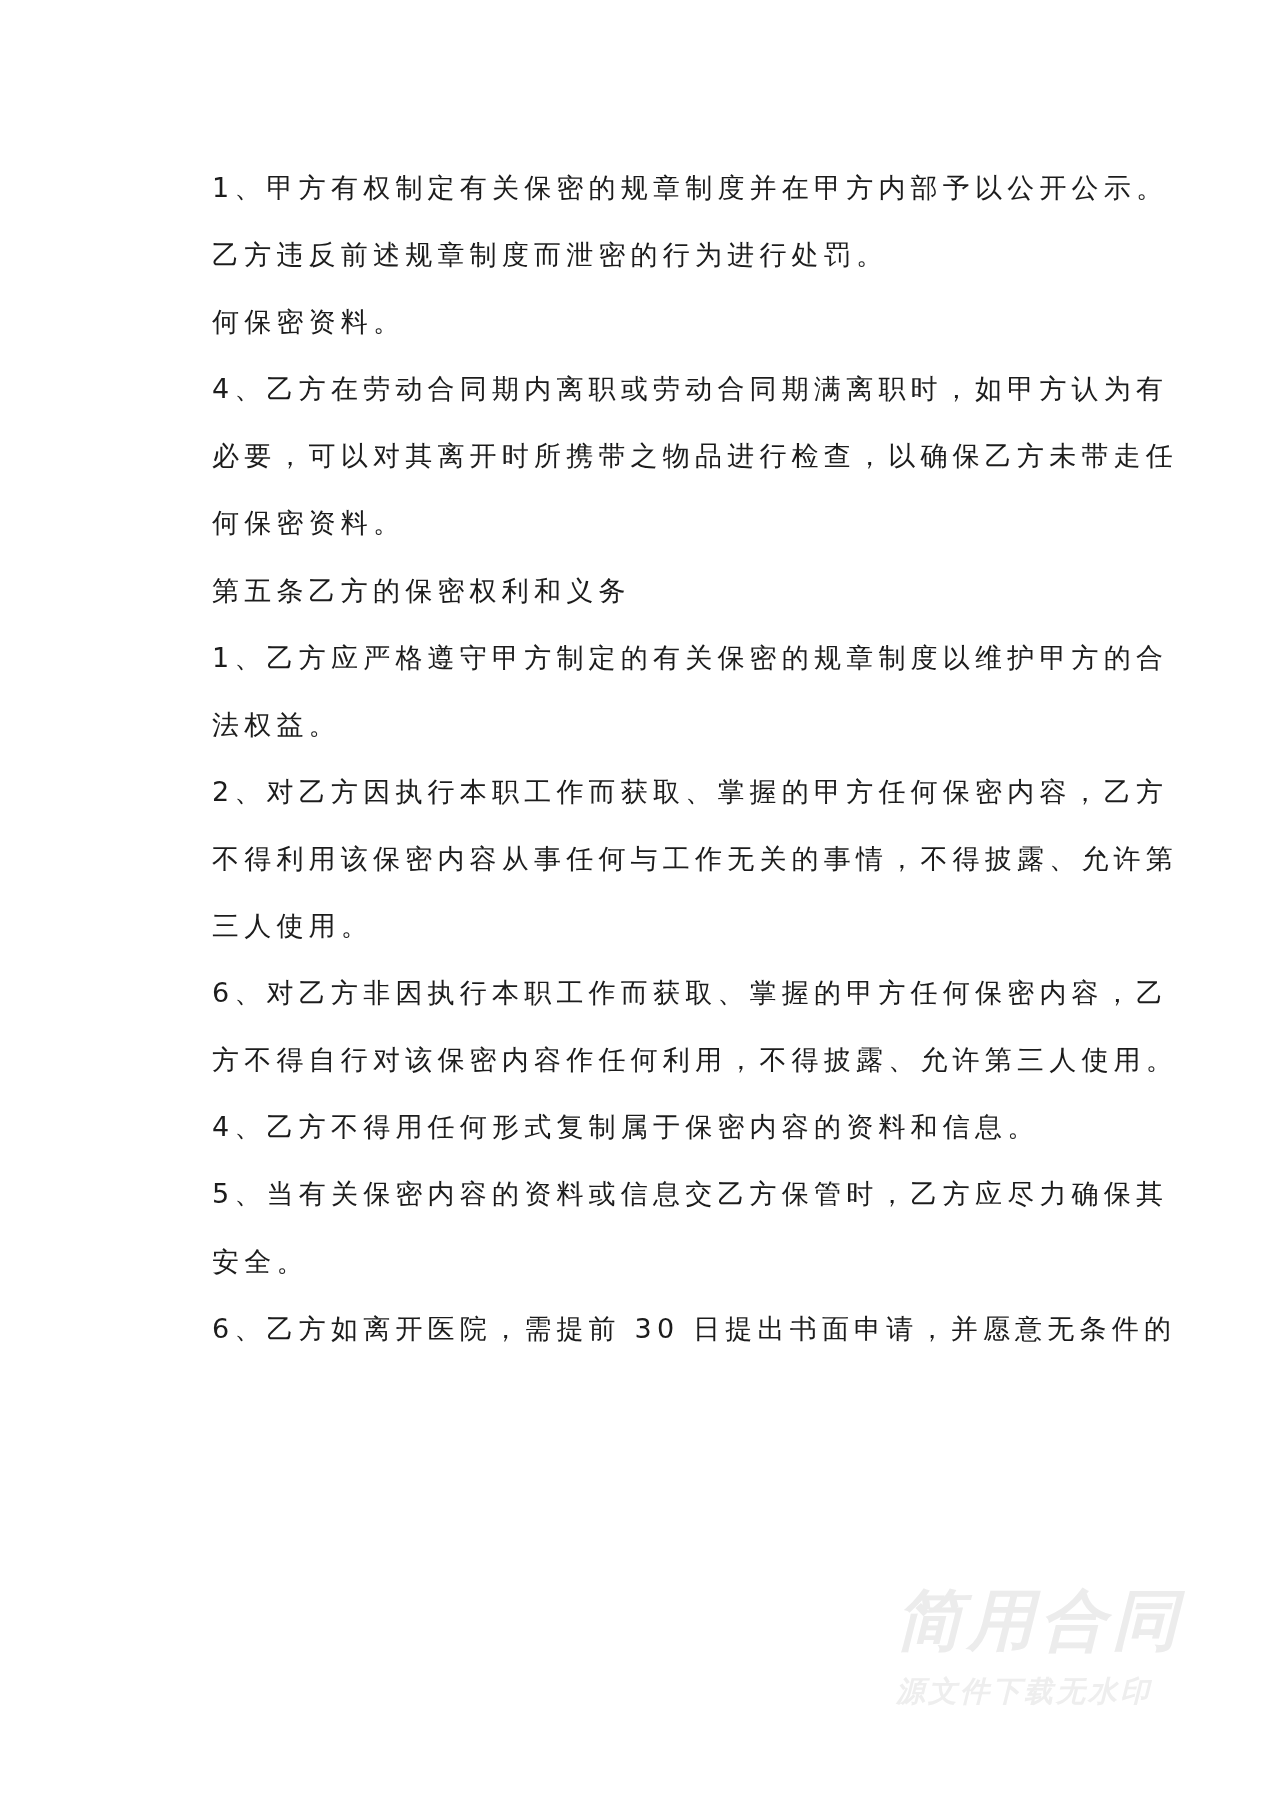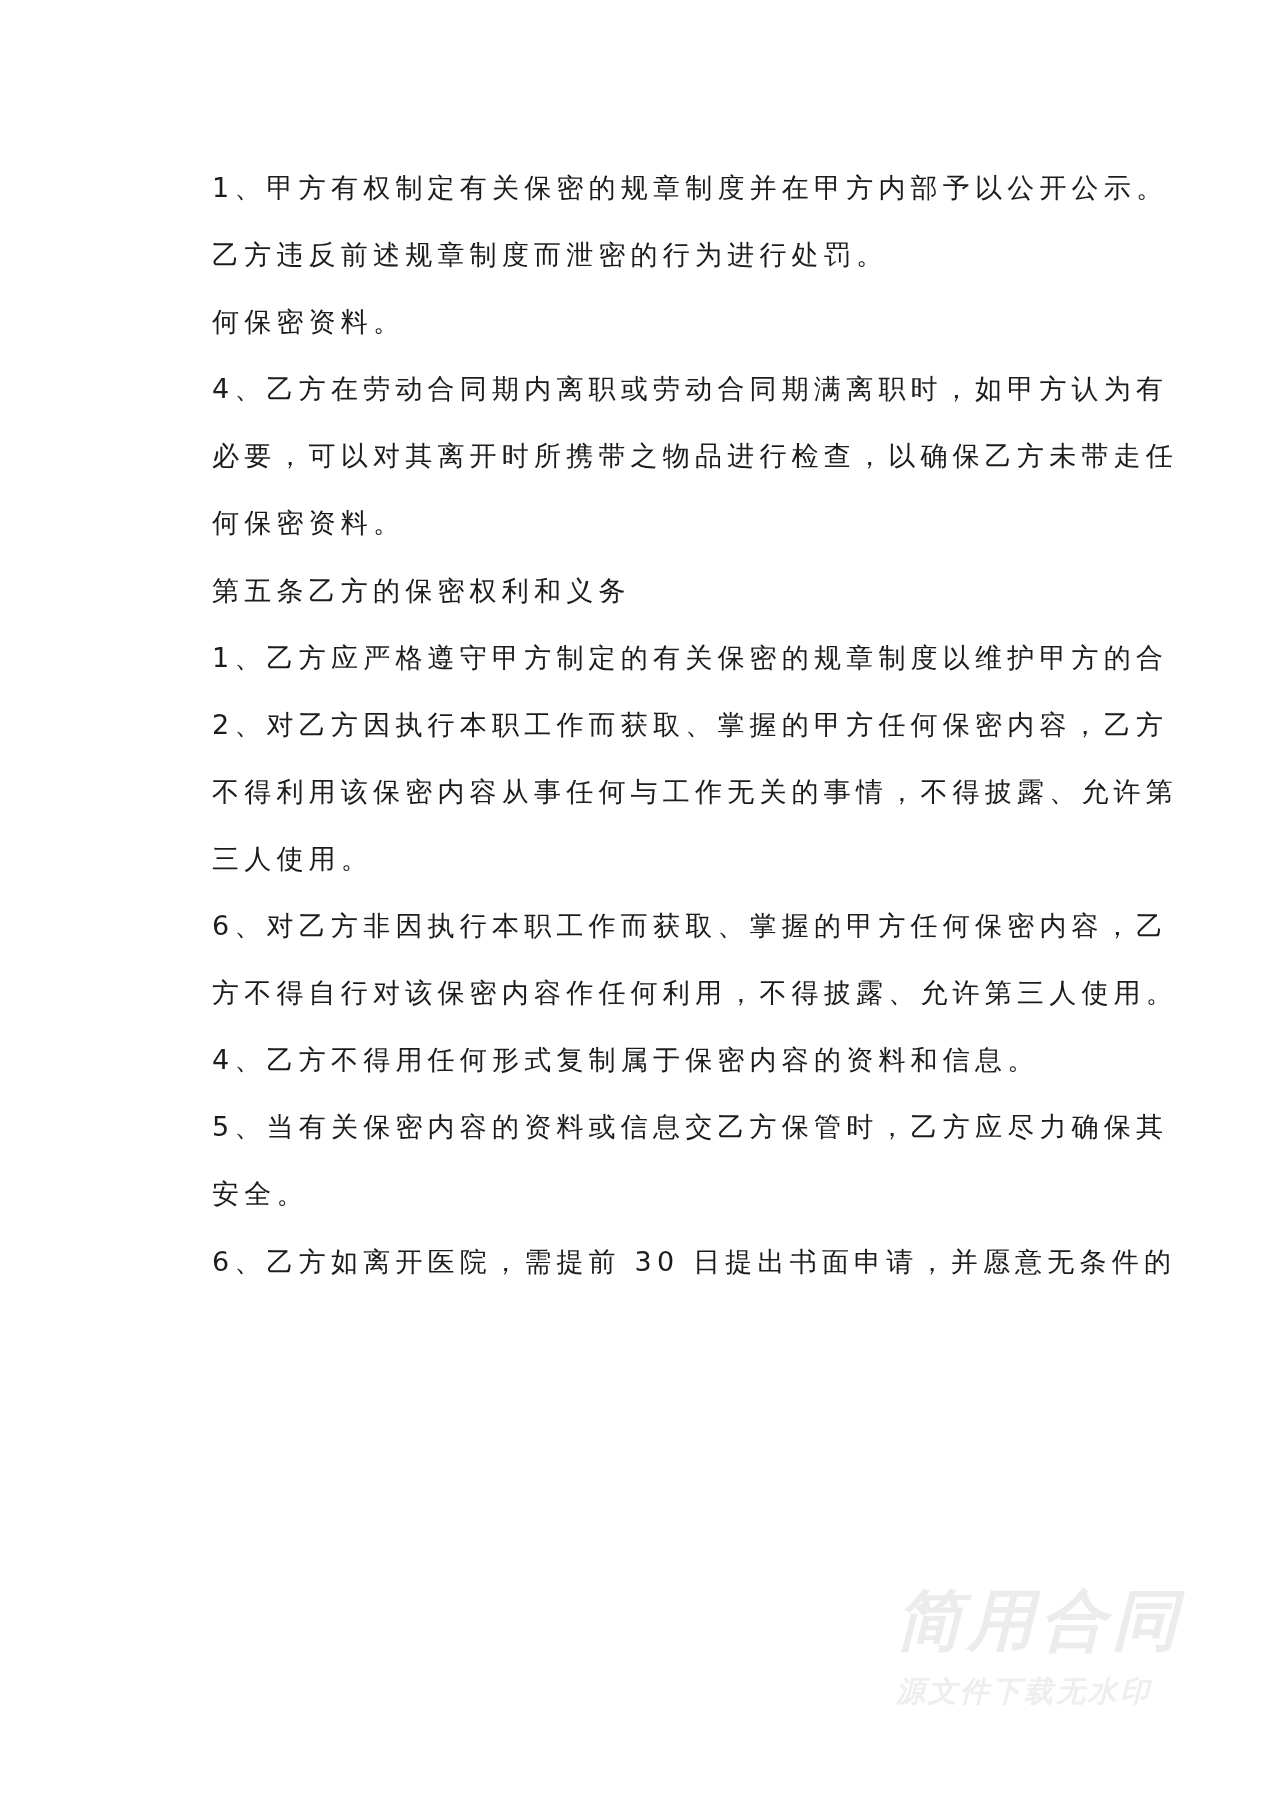--- a/index.html
+++ b/index.html
@@ -21,20 +21,21 @@
 <div class="page">
   <div class="content">
     <div class="line">1、甲方有权制定有关保密的规章制度并在甲方内部予以公开公示。</div>
     <div class="line">乙方违反前述规章制度而泄密的行为进行处罚。</div>
     <div class="line">何保密资料。</div>
     <div class="line">4、乙方在劳动合同期内离职或劳动合同期满离职时，如甲方认为有</div>
     <div class="line">必要，可以对其离开时所携带之物品进行检查，以确保乙方未带走任</div>
     <div class="line">何保密资料。</div>
     <div class="line">第五条乙方的保密权利和义务</div>
     <div class="line">1、乙方应严格遵守甲方制定的有关保密的规章制度以维护甲方的合</div>
+    <div class="line">法权益。</div>
     <div class="line">2、对乙方因执行本职工作而获取、掌握的甲方任何保密内容，乙方</div>
     <div class="line">不得利用该保密内容从事任何与工作无关的事情，不得披露、允许第</div>
     <div class="line">三人使用。</div>
     <div class="line">6、对乙方非因执行本职工作而获取、掌握的甲方任何保密内容，乙</div>
     <div class="line">方不得自行对该保密内容作任何利用，不得披露、允许第三人使用。</div>
     <div class="line">4、乙方不得用任何形式复制属于保密内容的资料和信息。</div>
     <div class="line">5、当有关保密内容的资料或信息交乙方保管时，乙方应尽力确保其</div>
     <div class="line">安全。</div>
     <div class="line">6、乙方如离开医院，需提前 30 日提出书面申请，并愿意无条件的</div>
   </div>

